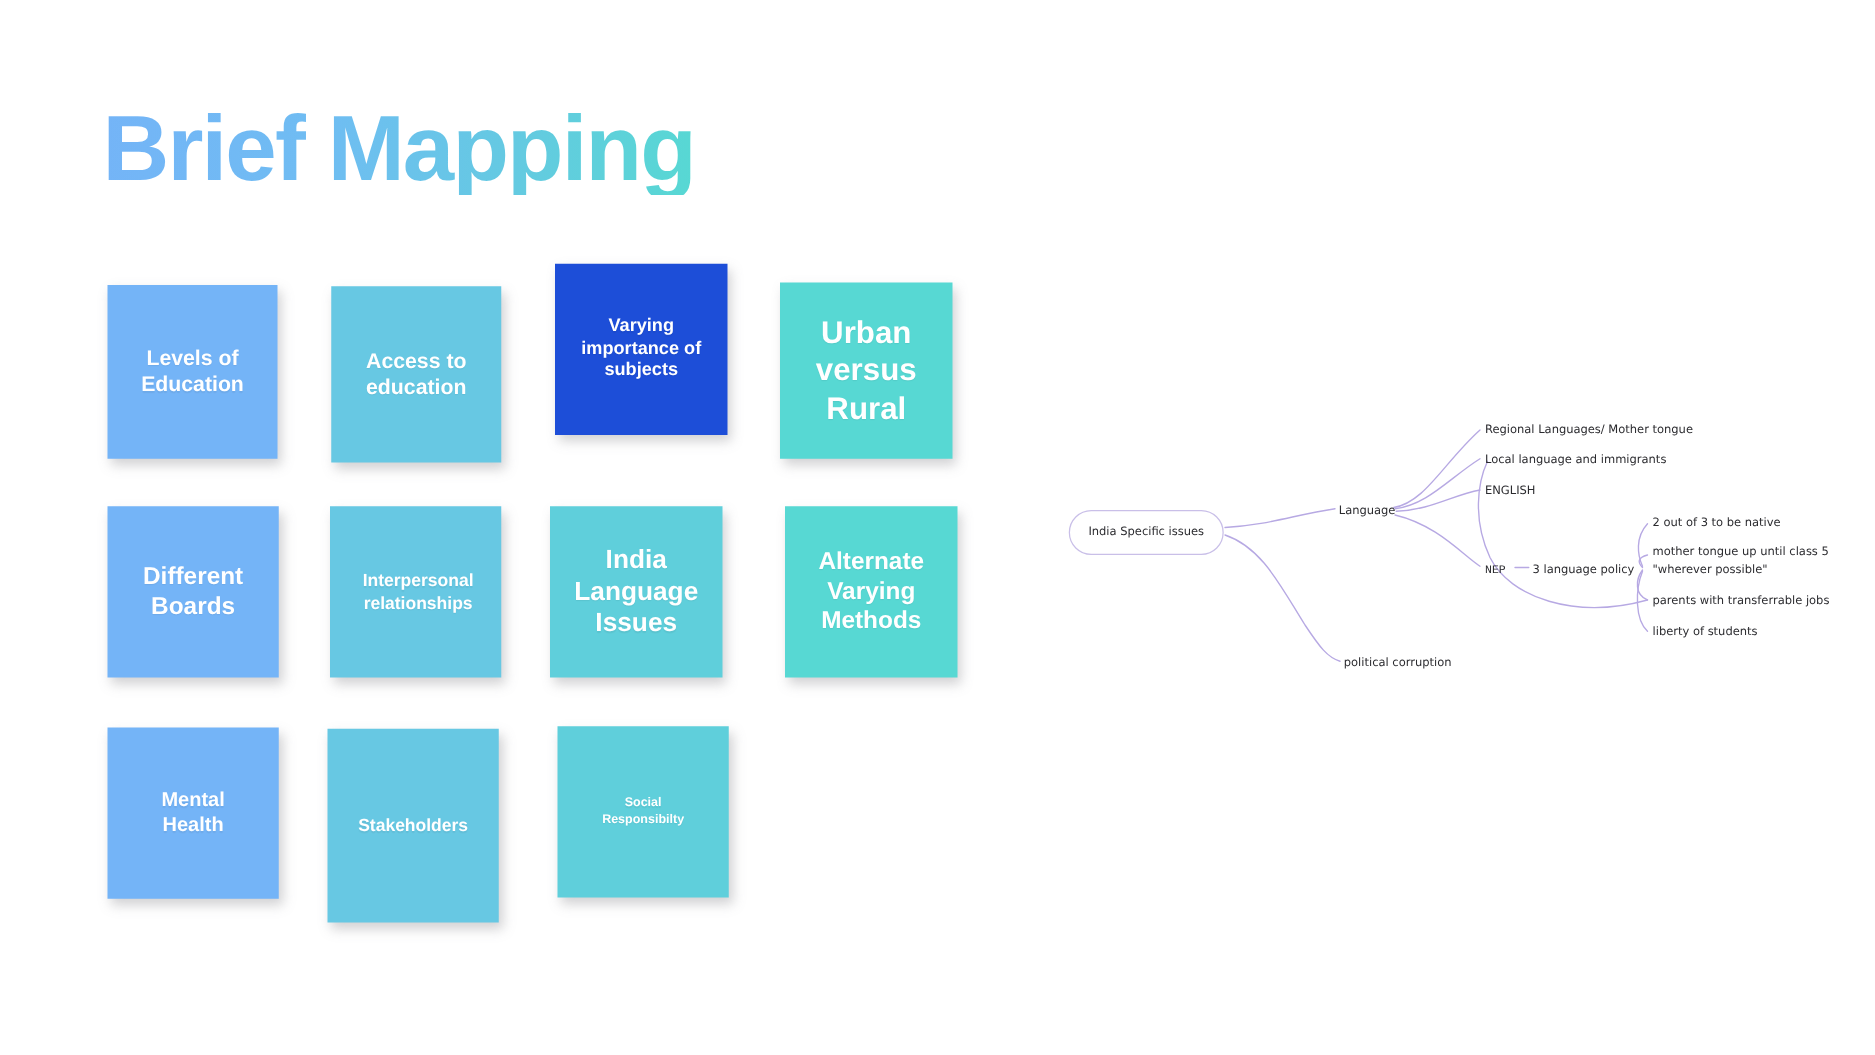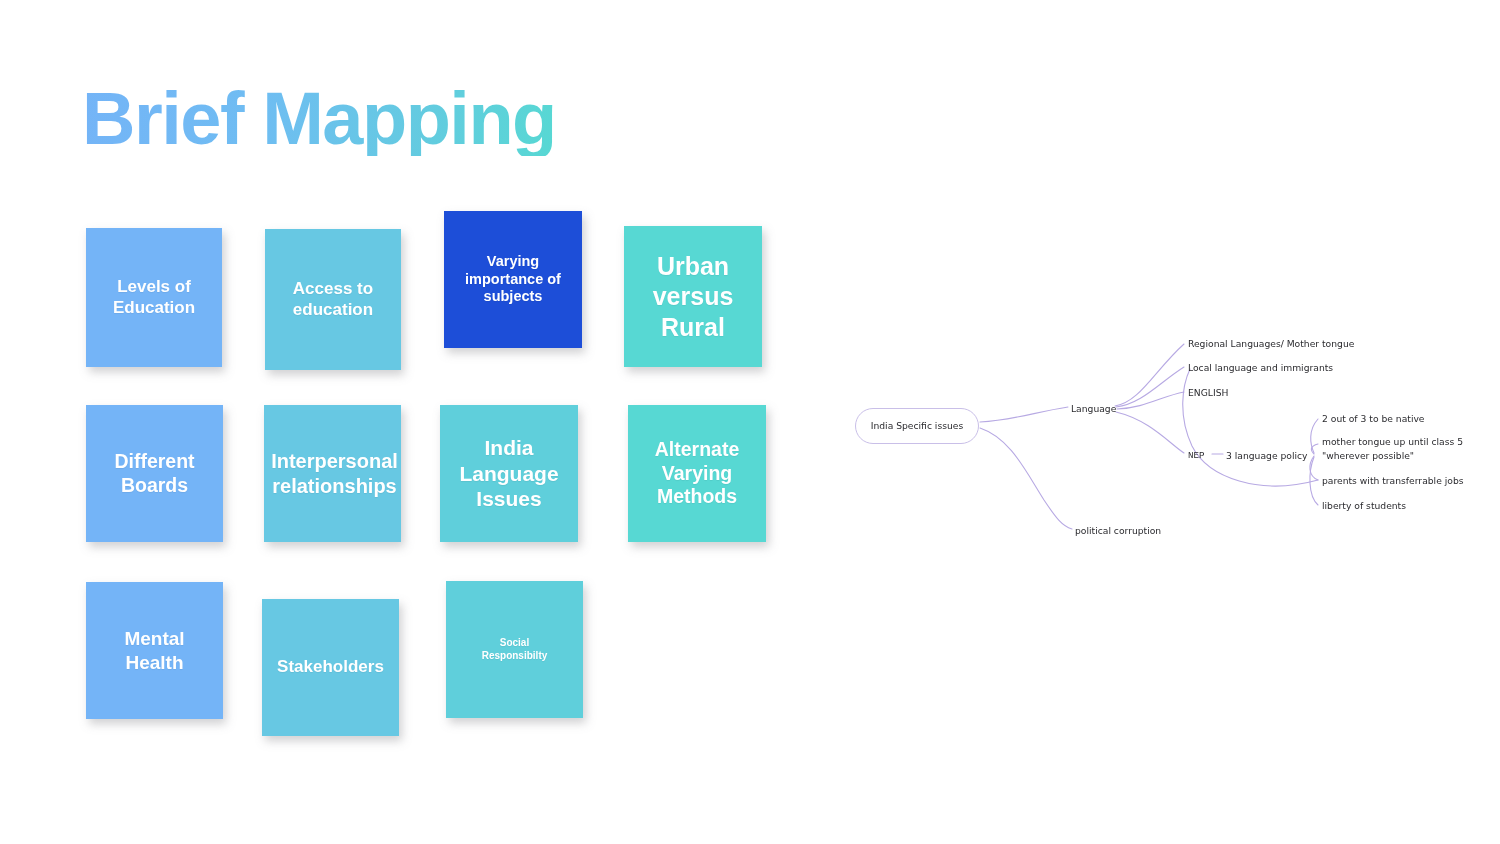--- a/index.html
+++ b/index.html
@@ -105,49 +105,49 @@
           <span>Rural</span>
         </div>
     </div>
     <div class="note" style="left: 86px; top: 405px; width: 137px; height: 137px; background: rgb(116, 180, 247); font-size: 19.5px;">
       <div>
           <span>Different</span>
           <span>Boards</span>
           <span></span>
         </div>
     </div>
-    <div class="note" style="left: 264px; top: 405px; width: 137px; height: 137px; background: rgb(103, 200, 227); font-size: 20px; padding-left: 12px;">
+    <div class="note" style="left: 264px; top: 405px; width: 137px; height: 137px; background: rgb(103, 200, 227); font-size: 14px; padding-left: 12px;">
       <div>
           <span>Interpersonal</span>
           <span>relationships</span>
           <span></span>
         </div>
     </div>
     <div class="note" style="left: 440px; top: 405px; width: 138px; height: 137px; background: rgb(95, 207, 219); font-size: 21px;">
       <div>
           <span>India</span>
           <span>Language</span>
           <span>Issues</span>
         </div>
     </div>
     <div class="note" style="left: 628px; top: 405px; width: 138px; height: 137px; background: rgb(87, 216, 211); font-size: 19.5px;">
       <div>
           <span>Alternate</span>
           <span>Varying</span>
           <span>Methods</span>
         </div>
     </div>
-    <div class="note" style="left: 86px; top: 582px; width: 137px; height: 137px; background: rgb(116, 180, 247); font-size: 19px;">
+    <div class="note" style="left: 86px; top: 582px; width: 137px; height: 137px; background: rgb(116, 180, 247); font-size: 16px;">
       <div>
           <span>Mental</span>
           <span>Health</span>
           <span></span>
         </div>
     </div>
-    <div class="note" style="left: 262px; top: 583px; width: 137px; height: 137px; background: rgb(103, 200, 227); font-size: 17px; margin-top: 16px;">
+    <div class="note" style="left: 262px; top: 583px; width: 137px; height: 155px; background: rgb(103, 200, 227); font-size: 14px;">
       <div>
           <span>Stakeholders</span>
           <span></span>
           <span></span>
         </div>
     </div>
     <div class="note" style="left: 446px; top: 581px; width: 137px; height: 137px; background: rgb(95, 207, 219); font-size: 10px;">
       <div>
           <span>Social</span>
           <span>Responsibilty</span>

